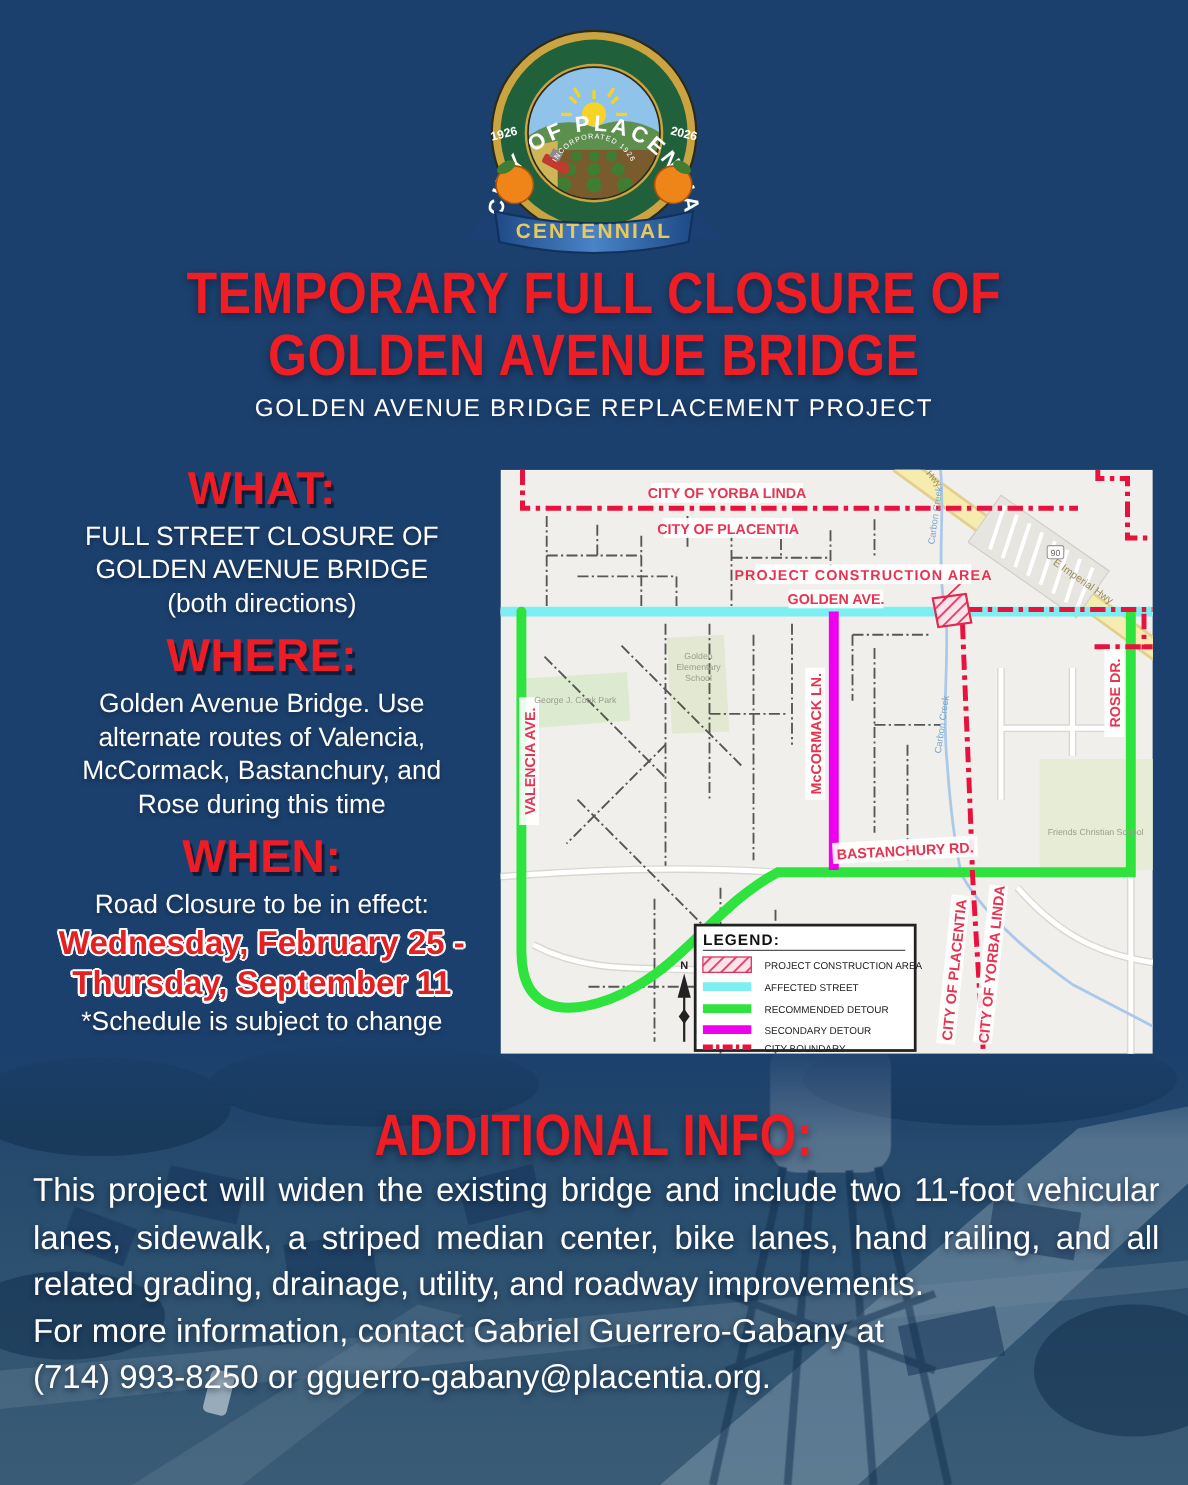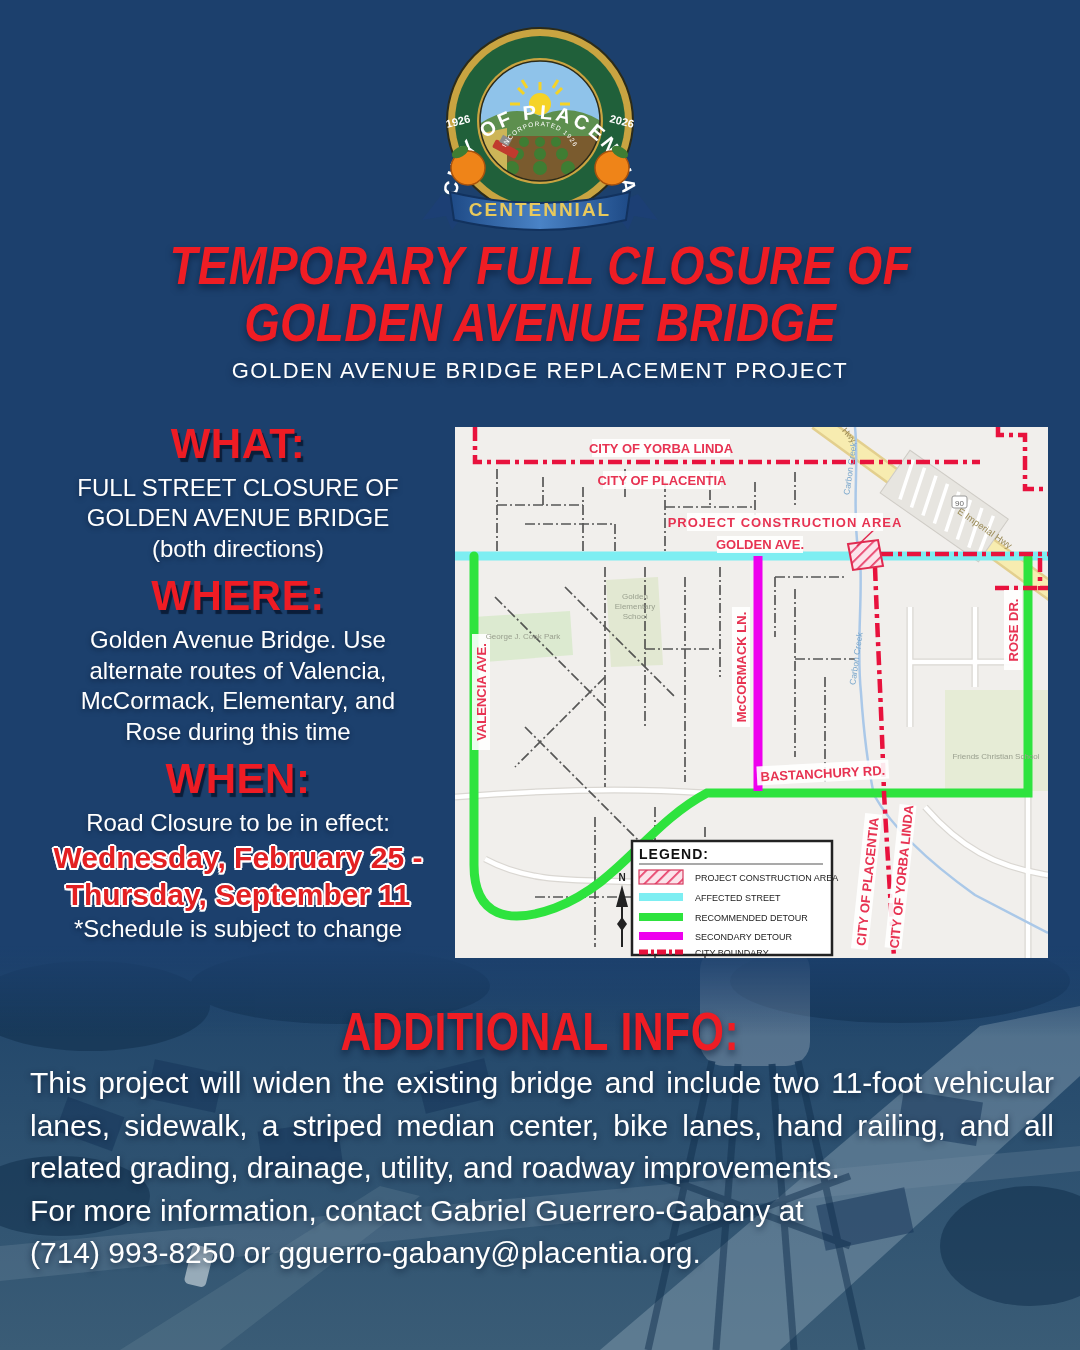--- a/index.html
+++ b/index.html
@@ -3,21 +3,21 @@
 <meta charset="utf-8">
 <style>
   html,body{margin:0;padding:0;background:#0b2242;}
   .flyer{position:relative;width:1080px;height:1350px;overflow:hidden;
     background:#1c406d;font-family:"Liberation Sans",sans-serif;}
   
   .photo{position:absolute;left:0;top:946px;width:1080px;height:404px;}
   
   .logo{position:absolute;left:50%;top:24px;transform:translateX(-50%);}
   
-  .h1wrap{position:absolute;left:0;top:238px;width:1080px;text-align:center;font-style:italic;}
+  .h1wrap{position:absolute;left:0;top:238px;width:1080px;text-align:center;}
   .h1{display:inline-block;transform:scale(.97,1.13);transform-origin:center top;
     color:#ef1d24;font-weight:bold;font-size:47px;line-height:1.06;letter-spacing:.5px;
     text-shadow:0 3px 7px rgba(5,20,45,.55);}
   .subtitle{position:absolute;left:0;top:358px;width:1080px;text-align:center;
     color:#fff;font-size:22px;letter-spacing:1.5px;text-shadow:0 2px 6px rgba(5,20,45,.5);}
   
   .col{position:absolute;left:26px;top:420px;width:424px;text-align:center;color:#fff;}
   .col .hdr{font-size:42px;font-weight:bold;color:#ee1c24;letter-spacing:.5px;
     margin:0 0 5px 0;text-shadow:2.5px 3.5px 1px rgba(8,24,48,.85);}
   .col .body{font-size:24px;line-height:1.27;text-shadow:0 2px 5px rgba(8,24,48,.6);margin-bottom:8px;}
@@ -188,21 +188,21 @@
     <div class="hdr">WHAT:</div>
     <div class="body">
       <div>FULL STREET CLOSURE OF</div>
       <div>GOLDEN AVENUE BRIDGE</div>
       <div>(both directions)</div>
     </div>
     <div class="hdr">WHERE:</div>
     <div class="body">
       <div>Golden Avenue Bridge. Use</div>
       <div>alternate routes of Valencia,</div>
-      <div>McCormack, Elementary, and</div>
+      <div>McCormack, Bastanchury, and</div>
       <div>Rose during this time</div>
     </div>
     <div class="hdr">WHEN:</div>
     <div class="body">
       <div>Road Closure to be in effect:</div>
       <div class="dates">
         <div>Wednesday, February 25 -</div>
         <div>Thursday, September 11</div>
       </div>
       <div>

